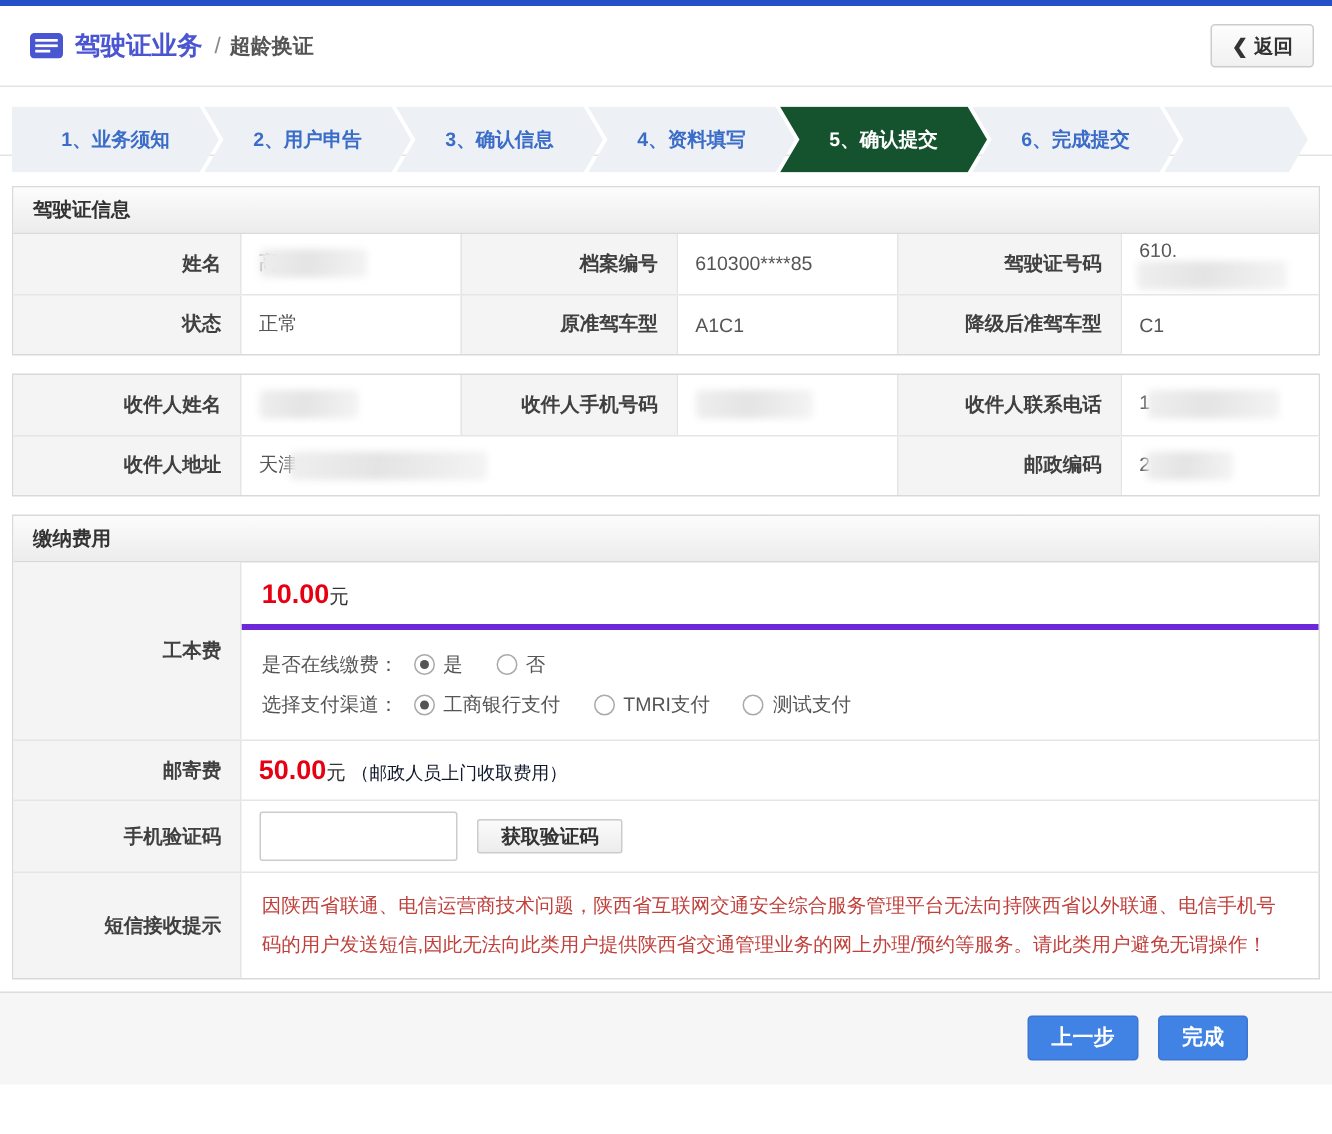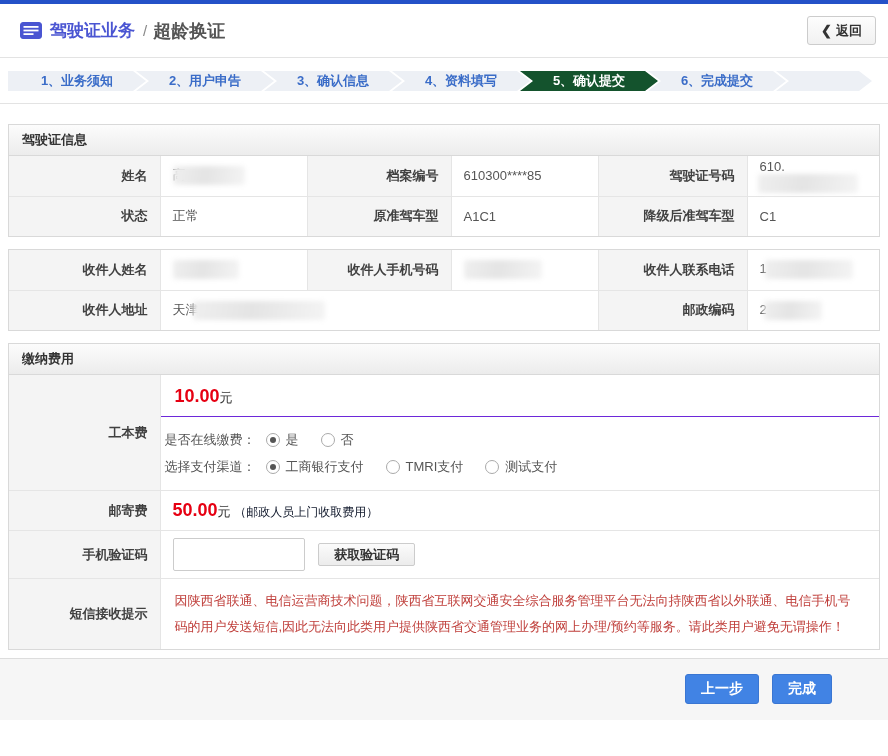--- a/index.html
+++ b/index.html
@@ -7,31 +7,31 @@
               font-family:"Liberation Sans","DejaVu Sans",sans-serif; }
 
   .topbar { height:4px; background:#2451c8; }
 
   
   .header { height:54px; border-bottom:1px solid #e3e3e3;
             display:flex; align-items:center; padding:0 12px 0 20px; background:#fff; }
   .hdr-icon { width:22px; height:17px; margin-right:8px; flex:0 0 auto; }
   .hdr-title { font-size:17px; font-weight:bold; color:#4a55d2; }
   .hdr-sep { font-size:15px; color:#888; margin:0 6px 0 8px; }
-  .hdr-sub { font-size:18px; color:#555; font-weight:bold; }
+  .hdr-sub { font-size:14px; color:#555; font-weight:bold; }
   .hdr-spacer { flex:1; }
   .back-btn { height:29px; padding:0 13px; border:1px solid #ccc; border-radius:3px;
               background:linear-gradient(#fdfdfd,#f1f1f1); font-size:13px; color:#333;
               display:flex; align-items:center; gap:4px; cursor:pointer; font-weight:bold; }
   .back-chevron { font-size:13px; line-height:1; color:#333; }
 
   
   .steps-wrap { border-bottom:1px solid #e3e3e3; padding:13px 8px 0; background:#fff; }
   .steps { display:flex; height:32px; }
-  .step { position:relative; height:20px; display:flex; align-items:center; justify-content:center;
+  .step { position:relative; height:44px; display:flex; align-items:center; justify-content:center;
           background:#edf0f5; color:#3a6cc8; font-size:13px; font-weight:bold;
           flex:0 0 138px; margin-left:-10px; cursor:pointer;
           clip-path:polygon(0 0, calc(100% - 13px) 0, 100% 50%, calc(100% - 13px) 100%, 0 100%, 13px 50%); }
   .step.first { margin-left:0;
           clip-path:polygon(0 0, calc(100% - 13px) 0, 100% 50%, calc(100% - 13px) 100%, 0 100%); }
   .step.active { background:#14532d; color:#fff; }
   .step.filler { flex:0 0 96px; }
 
   
   .section { border:1px solid #d9d9d9; margin:12px 8px 0; background:#fff; }
@@ -50,21 +50,21 @@
   .smudge { display:inline-block; height:19px; border-radius:3px; vertical-align:middle;
             background:linear-gradient(100deg,#efefef,#e4e4e4 45%,#f4f4f4);
             filter:blur(2.5px); }
 
   
   td.fee-val { padding:0; }
   .fee-amount-line { padding:11px 0 9px 14px; font-size:13px; color:#333; }
   .fee-amount { color:#e60012; font-size:18px; font-weight:bold; }
   .fee-yuan { font-size:13px; color:#333; }
   .fee-note { font-size:12px; color:#0f172a; margin-left:0; }
-  .fee-options { border-top:1px solid #6d28d9; padding:9px 0 10px 4px; }
+  .fee-options { border-top:4px solid #6d28d9; padding:9px 0 10px 14px; }
   .opt-line { display:flex; align-items:center; height:27px; font-size:13px; color:#555; }
   .opt-caption { margin-right:10px; color:#555; }
   .radio { width:14px; height:14px; border:1px solid #aaa; border-radius:50%; background:#fff;
            display:inline-block; position:relative; margin-right:6px; flex:0 0 auto; cursor:pointer; }
   .radio.checked::after { content:''; position:absolute; left:3px; top:3px; width:6px; height:6px;
            border-radius:50%; background:#555; }
   .opt-label { margin-right:22px; cursor:pointer; }
 
   .captcha-cell { padding:7px 0 7px 12px; }
   .captcha-input { width:132px; height:33px; border:1px solid #ccc; border-radius:2px;

